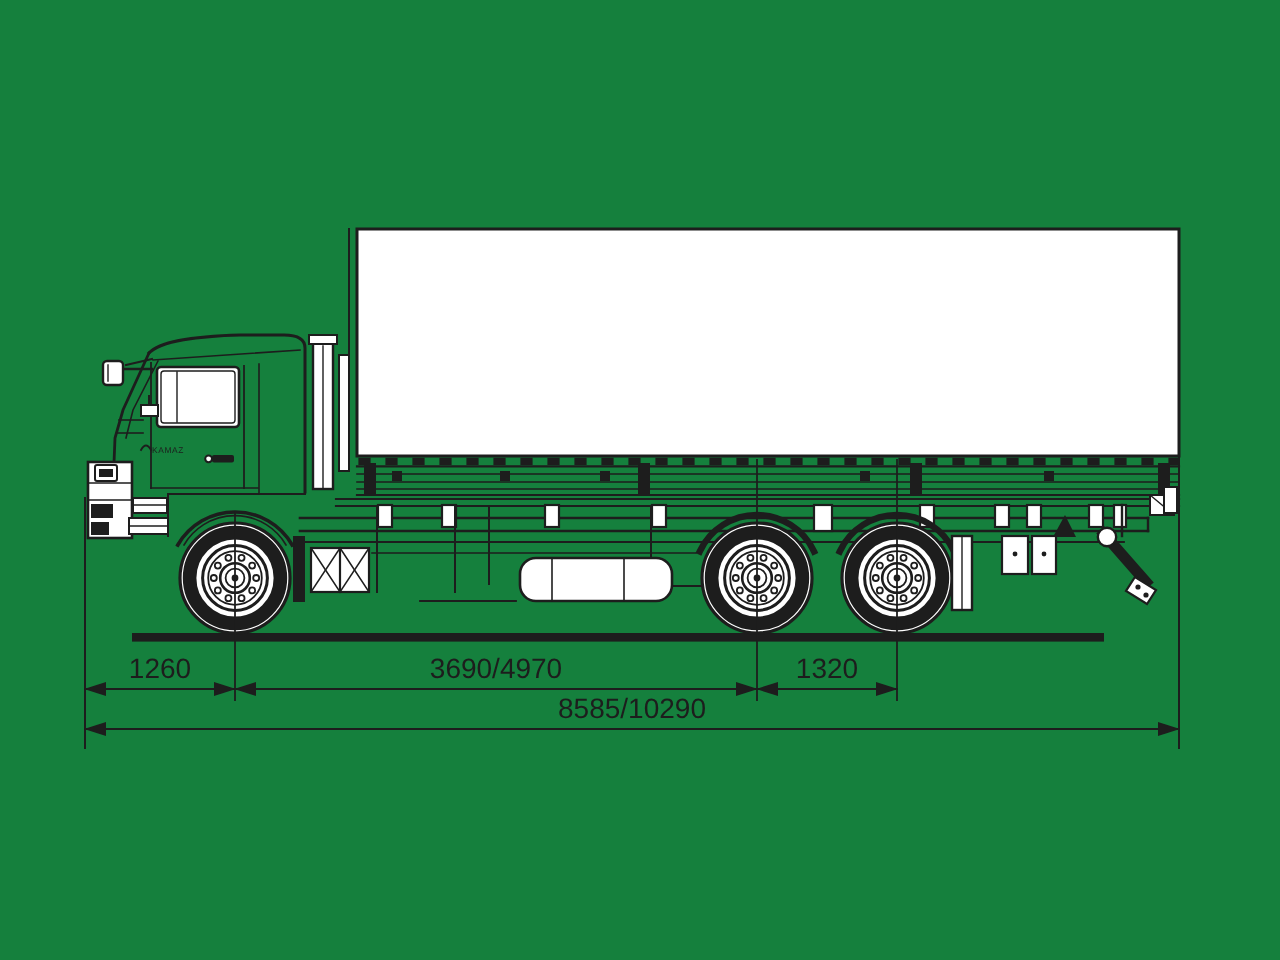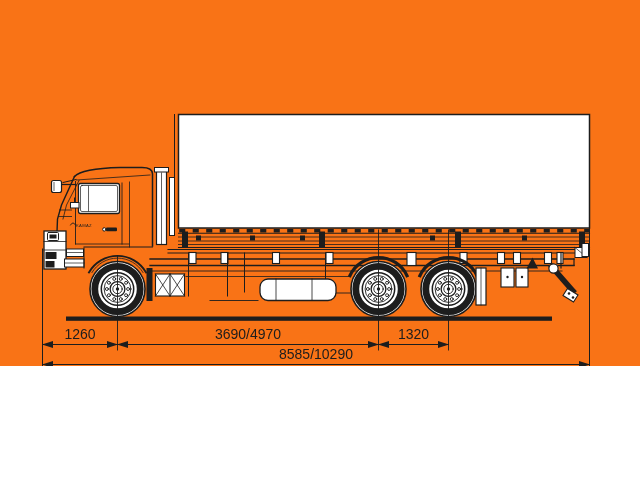--- a/index.html
+++ b/index.html
@@ -1,17 +1,17 @@
 <!DOCTYPE html>
 <html><head>
 <meta charset="utf-8">
 <style>
   html,body{margin:0;padding:0;background:#ffffff;}
   .canvas{
-    position:relative;width:640px;height:366px;background:#f97316;
+    position:relative;width:640px;height:480px;background:#15803d;
     font-family:"Liberation Sans", sans-serif;overflow:hidden;
   }
   svg{display:block;}
   .ink{stroke:#1d1d1d;}
   text.dim{
     font-family:"Liberation Sans", sans-serif;
     font-size:14px;fill:#1d1d1d;
   }
   text.logo{
     font-family:"Liberation Sans", sans-serif;

